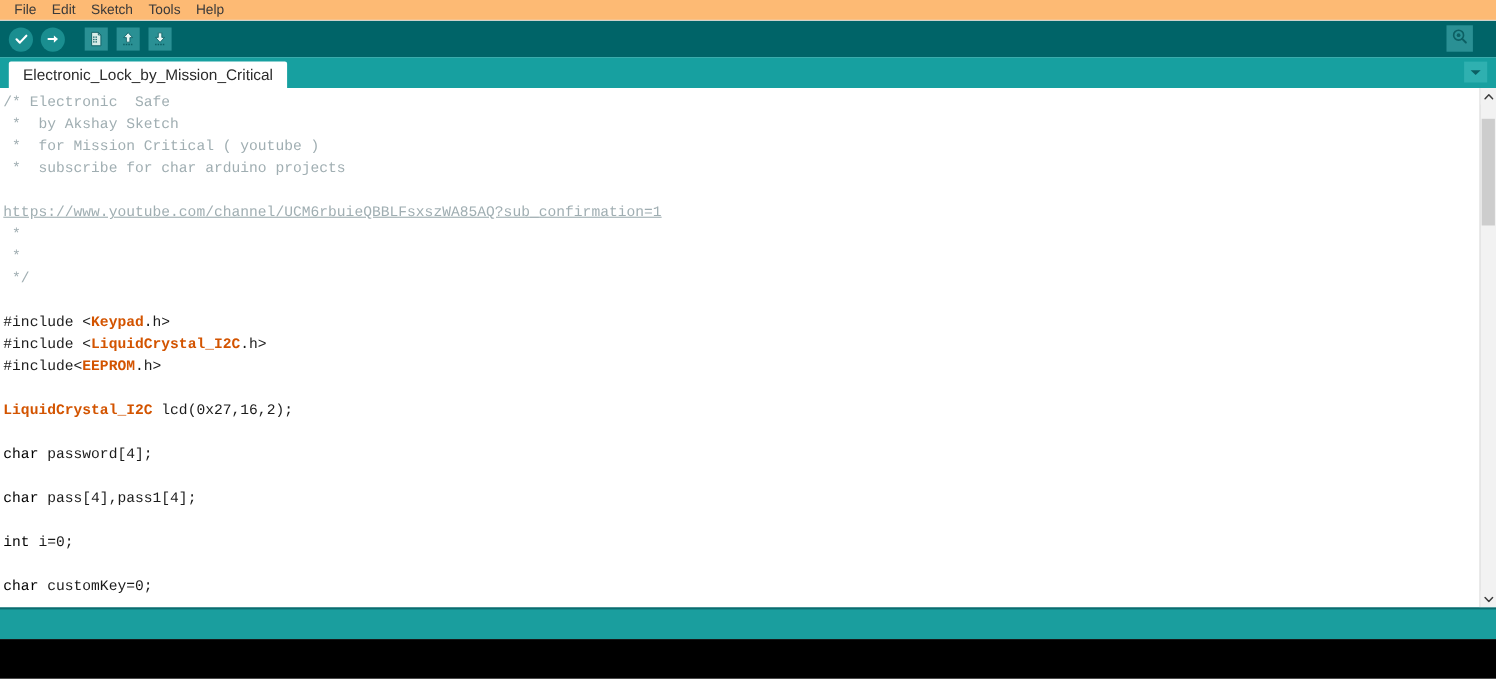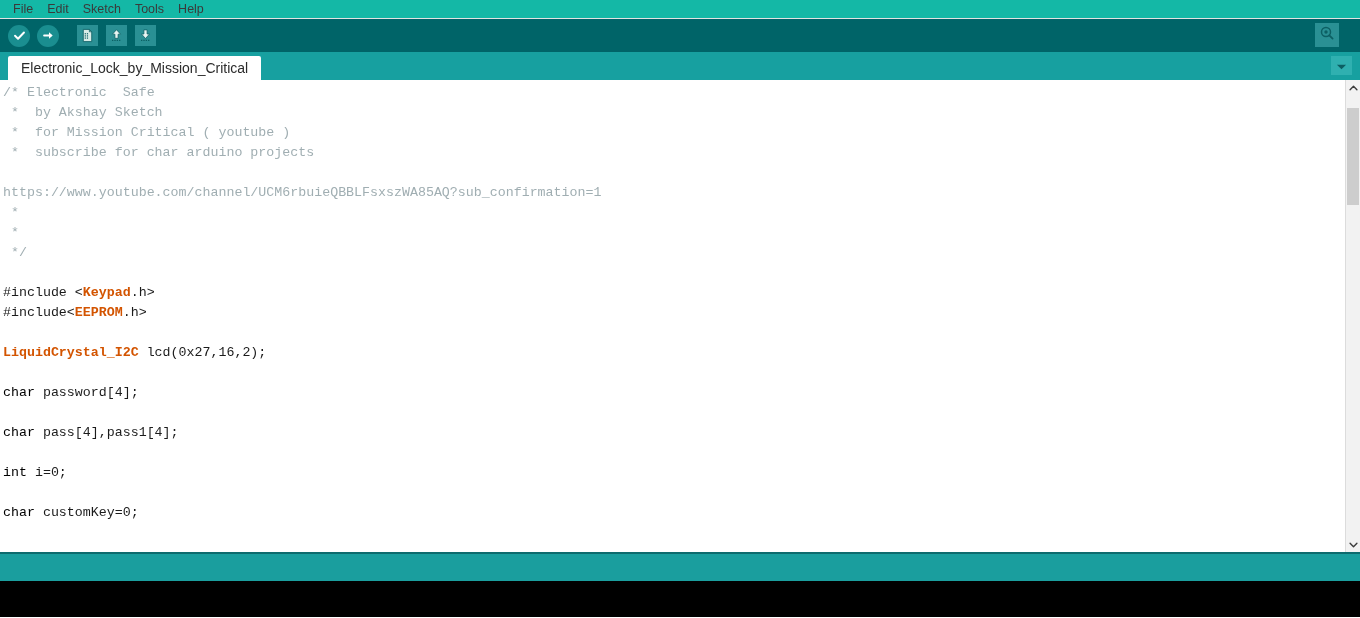--- a/index.html
+++ b/index.html
@@ -12,21 +12,21 @@
     width: 1360px;
     height: 618px;
     overflow: hidden;
     font-family: "Liberation Sans", sans-serif;
     -webkit-font-smoothing: antialiased;
   }
 
   
   #menubar {
     height: 19px;
-    background: #14b8a6;
+    background: #fdba74;
     border-bottom: 1px solid #e3e3e3;
     display: flex;
     align-items: center;
     padding-left: 6px;
     box-sizing: border-box;
   }
   .menu-item {
     font-size: 12.5px;
     color: #3a3a3a;
     padding: 0 7px;
@@ -141,21 +141,21 @@
     font-size: 13.3px;
     line-height: 20px;
     height: 20px;
     white-space: pre;
     color: #1b1b1b;
   }
   .cmt   { color: #a0aeb2; }
   .kw    { color: #000000; }
   .lib   { color: #d35400; font-weight: bold; }
   .type  { color: #d35400; font-weight: bold; }
-  .link  { color: #a0aeb2; }
+  .link  { color: #a0aeb2; text-decoration: underline; }
 
   
   #vscroll {
     width: 15px;
     background: #f2f2f2;
     border-left: 1px solid #dcdcdc;
     box-sizing: border-box;
     position: relative;
     flex-shrink: 0;
   }
@@ -289,20 +289,21 @@
       <div class="cl"><span class="cmt"> *  by Akshay Sketch</span></div>
       <div class="cl"><span class="cmt"> *  for Mission Critical ( youtube )</span></div>
       <div class="cl"><span class="cmt"> *  subscribe for char arduino projects</span></div>
       <div class="cl"><span class="cmt"></span></div>
       <div class="cl"><span class="link">https://www.youtube.com/channel/UCM6rbuieQBBLFsxszWA85AQ?sub_confirmation=1</span></div>
       <div class="cl"><span class="cmt"> *</span></div>
       <div class="cl"><span class="cmt"> *</span></div>
       <div class="cl"><span class="cmt"> */</span></div>
       <div class="cl"><span></span></div>
       <div class="cl"><span>#include &lt;</span><span class="lib">Keypad</span><span>.h&gt;</span></div>
+      <div class="cl"><span>#include &lt;</span><span class="lib">LiquidCrystal_I2C</span><span>.h&gt;</span></div>
       <div class="cl"><span>#include&lt;</span><span class="lib">EEPROM</span><span>.h&gt;</span></div>
       <div class="cl"><span></span></div>
       <div class="cl"><span class="type">LiquidCrystal_I2C</span><span> lcd(0x27,16,2);</span></div>
       <div class="cl"><span></span></div>
       <div class="cl"><span class="kw">char</span><span> password[4];</span></div>
       <div class="cl"><span></span></div>
       <div class="cl"><span class="kw">char</span><span> pass[4],pass1[4];</span></div>
       <div class="cl"><span></span></div>
       <div class="cl"><span class="kw">int</span><span> i=0;</span></div>
       <div class="cl"><span></span></div>

